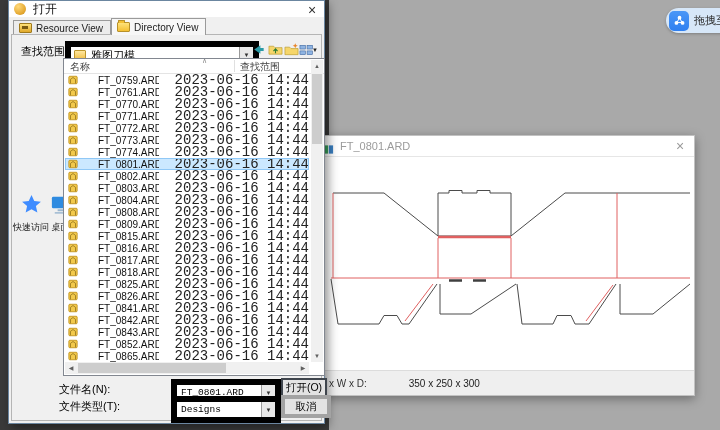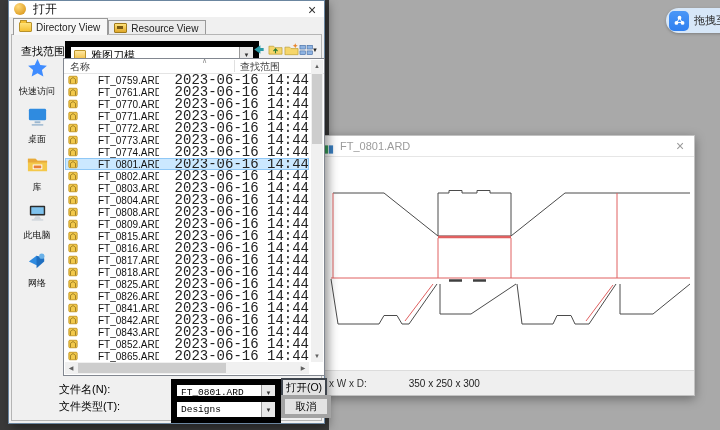--- a/index.html
+++ b/index.html
@@ -69,21 +69,21 @@
   .mini-folder{width:10px;height:8px;margin-left:3px;background:linear-gradient(#ffe7a0,#f2c14a);
        border:1px solid #bd962c;border-radius:1px;flex:none;}
   .lookin-text{font-size:11px;color:#000;margin-left:5px;white-space:nowrap;}
 
   .tb-icon{width:15px;height:15px;top:41px;}
   .tb-icon svg{width:15px;height:15px;}
   .viewmenu-arrow{left:303px;top:46px;font-size:6px;color:#222;}
   .viewmenu-arrow::before{content:"\25BC";}
 
   
-  .sidebar{left:4px;top:56px;width:48px;height:320px;display:flex;flex-direction:column;
+  .sidebar{left:4px;top:56px;width:48px;height:320px;display:flex;flex-direction:row;
        align-items:center;font-family:Liberation Serif, serif;}
   .side-item{display:flex;flex-direction:column;align-items:center;margin-bottom:7px;cursor:default;}
   .side-item svg{width:23px;height:23px;}
   .side-label{font-size:9px;color:#111;margin-top:1px;white-space:nowrap;}
 
   
   .file-list{left:54px;top:57px;width:260px;height:316px;background:#fff;border:1px solid #828790;}
   .list-header{position:absolute;left:0;top:0;right:0;height:14px;background:#fff;
        border-bottom:1px solid #e4e4e4;}
   .col-name{position:absolute;left:6px;top:1px;font-size:10px;color:#444;}
@@ -183,27 +183,27 @@
 </div>
 
 <div class="abs dialog">
   <div class="dlg-titlebar">
     <div class="app-icon"></div>
     <span class="dlg-title">打开</span>
     <div class="dlg-close"></div>
   </div>
 
   <div class="tabs">
+    <div class="tab">
+      <span class="tab-res"></span>
+      <span>Resource View</span>
+    </div>
     <div class="tab active">
       <span class="tab-folder"></span>
       <span>Directory View</span>
-    </div>
-    <div class="tab">
-      <span class="tab-res"></span>
-      <span>Resource View</span>
     </div>
   </div>
   <div class="tab-page"></div>
 
   <span class="abs lookin-label">查找范围(I):</span>
   <div class="abs combo lookin-combo">
     <span class="mini-folder"></span>
     <span class="lookin-text">雅图刀模</span>
     <div class="arrowbtn"></div>
   </div>

